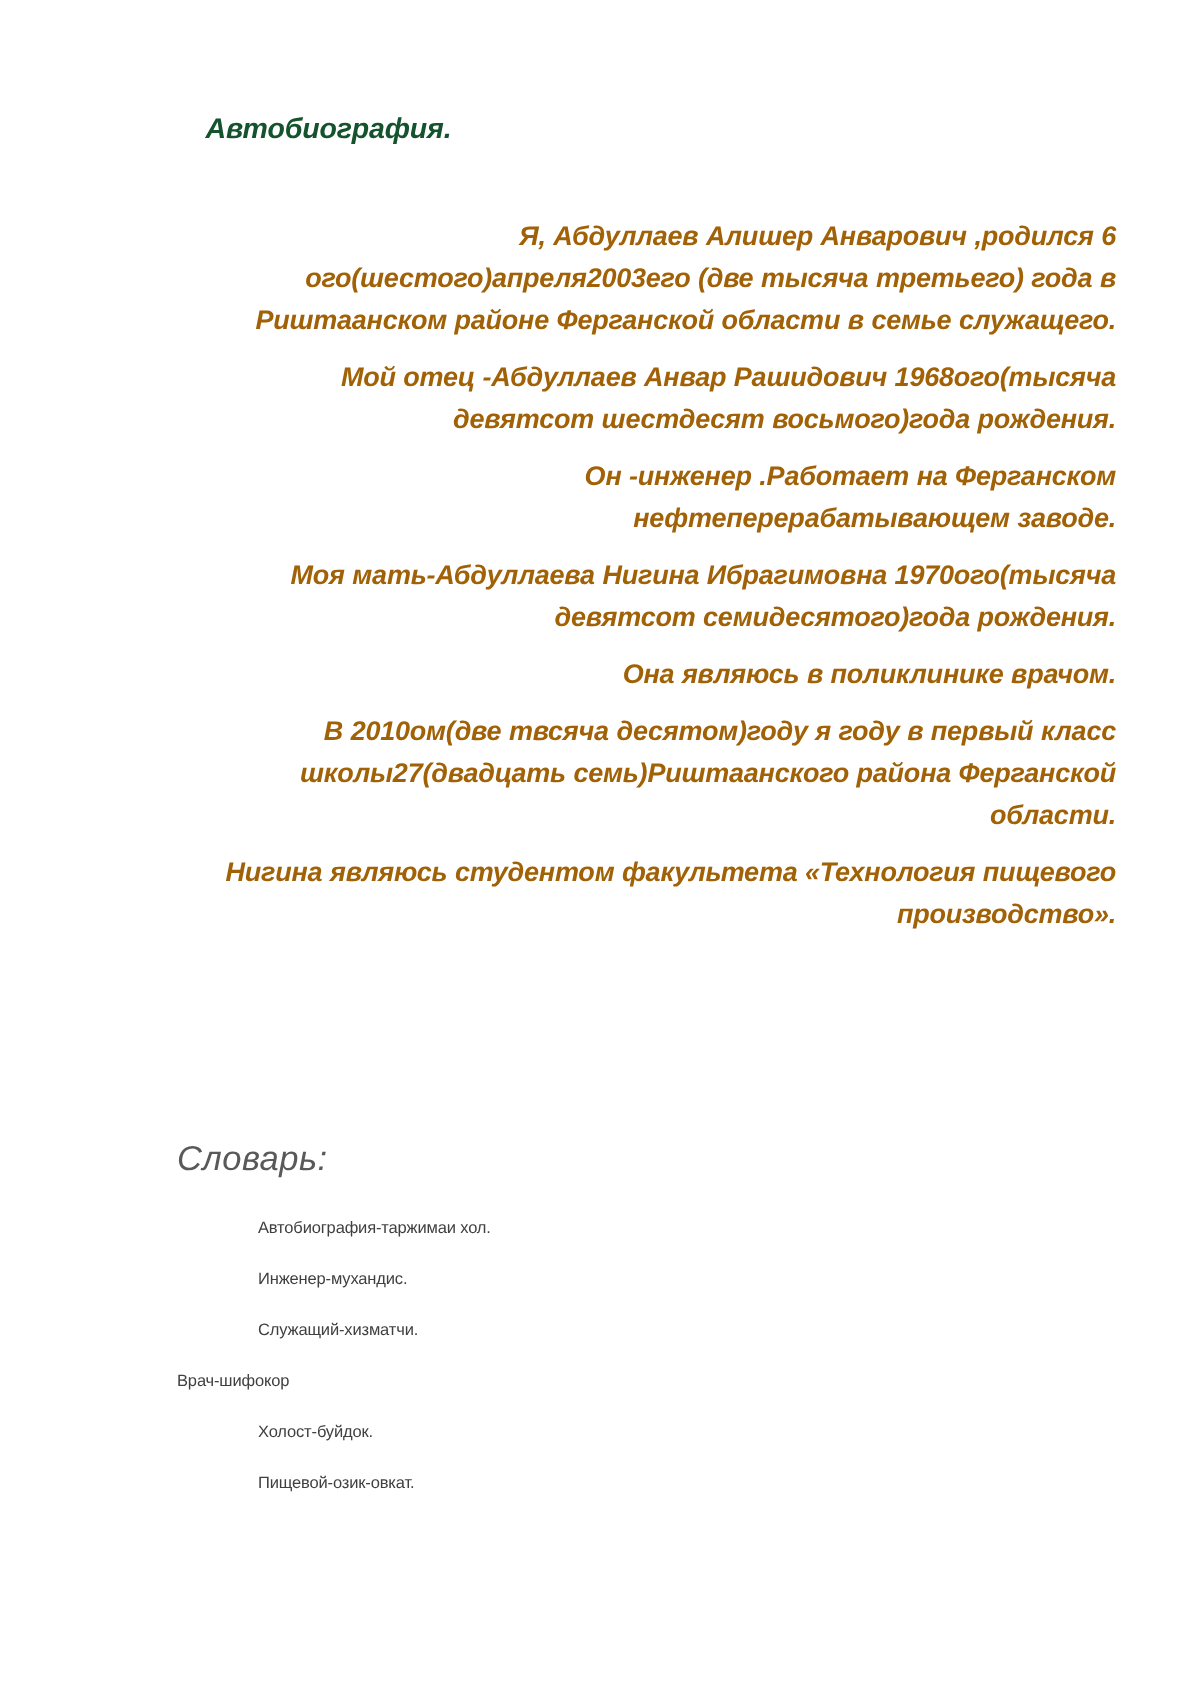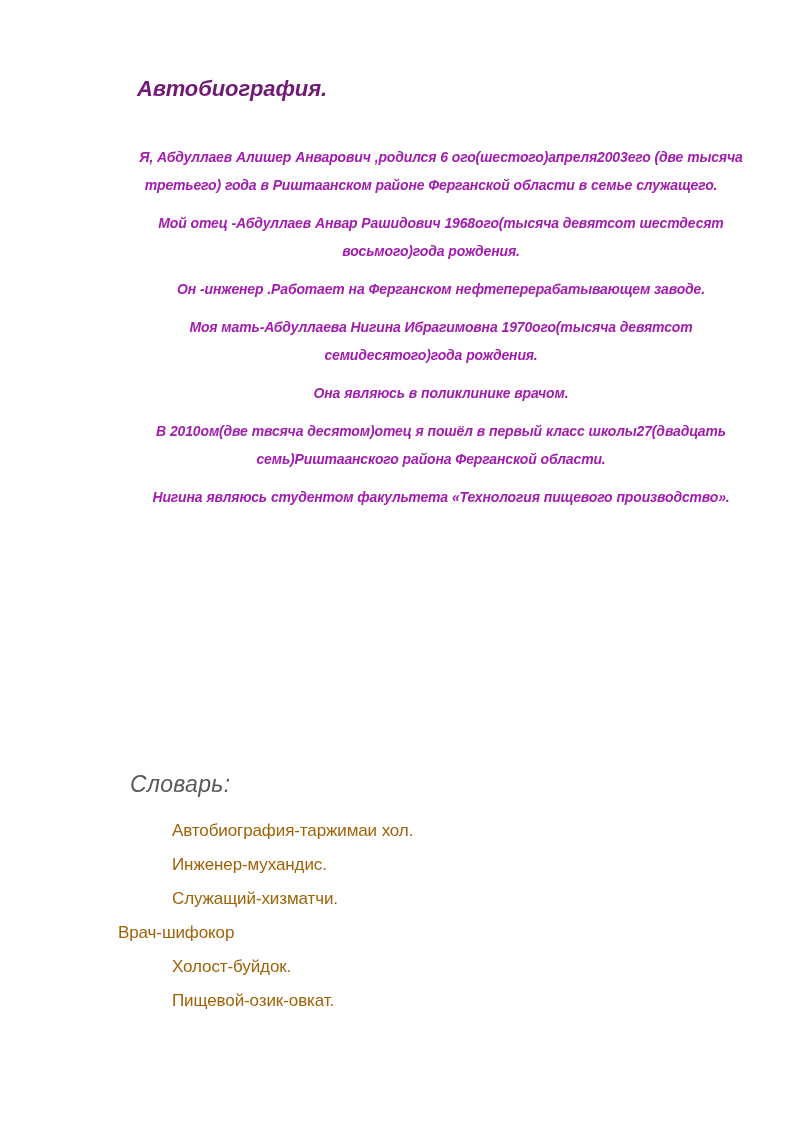--- a/index.html
+++ b/index.html
@@ -25,79 +25,79 @@
     position: absolute;
     left: 118px;
     top: 0;
     width: 626px;
   }
 
   
   .doc-title {
     margin: 0;
     padding: 0;
-    font-size: 22px;
+    font-size: 19px;
     font-weight: 700;
     font-style: italic;
-    color: #701a75;
+    color: #14532d;
     letter-spacing: -0.1px;
     position: absolute;
     left: 19px;
     top: 76px;
     white-space: nowrap;
   }
 
   
   .body-block {
     position: absolute;
     left: 0;
     top: 143px;
     width: 626px;
   }
   .para {
     margin: 0 0 10px 0;
-    font-size: 14px;
+    font-size: 18px;
     font-weight: 700;
     font-style: italic;
-    color: #a21caf;
+    color: #a16207;
     line-height: 28px;
-    text-align: center;
+    text-align: right;
     text-indent: 20px;
     letter-spacing: -0.15px;
     word-spacing: 0.2px;
   }
 
   
   .glossary {
     position: absolute;
     left: 0;
     top: 758px;
     width: 626px;
   }
   .glossary-title {
-    margin: 12px;
+    margin: 0;
     padding: 0;
     font-size: 23px;
     font-weight: 400;
     font-style: italic;
     color: #595959;
     line-height: 28px;
     letter-spacing: 0.3px;
   }
   .glossary-list {
     list-style: none;
     margin: 0;
     padding: 0;
     margin-top: 16px;
   }
   .glossary-item {
-    font-size: 17px;
+    font-size: 11px;
     font-weight: 400;
     font-style: normal;
-    color: #a16207;
+    color: #404040;
     line-height: 34px;
     padding-left: 54px;
     letter-spacing: -0.1px;
     white-space: nowrap;
   }
   .glossary-item.no-indent {
     padding-left: 0;
   }
 </style>
 </head>
@@ -107,21 +107,21 @@
   <div class="content">
 
     <h1 class="doc-title">Автобиография.</h1>
 
     <div class="body-block">
       <p class="para">Я, Абдуллаев Алишер Анварович ,родился 6 ого(шестого)апреля2003его (две тысяча третьего) года в Риштаанском районе Ферганской области в семье служащего.</p>
       <p class="para"> Мой отец -Абдуллаев Анвар Рашидович 1968ого(тысяча девятсот шестдесят восьмого)года рождения.</p>
       <p class="para">Он -инженер .Работает на Ферганском нефтеперерабатывающем заводе.</p>
       <p class="para">Моя мать-Абдуллаева Нигина Ибрагимовна 1970ого(тысяча девятсот семидесятого)года рождения.</p>
       <p class="para">Она являюсь в поликлинике врачом.</p>
-      <p class="para">В 2010ом(две твсяча десятом)отец я пошёл в первый класс школы27(двадцать семь)Риштаанского района Ферганской области.</p>
+      <p class="para">В 2010ом(две твсяча десятом)году я году в первый класс школы27(двадцать семь)Риштаанского района Ферганской области.</p>
       <p class="para">Нигина являюсь студентом факультета «Технология пищевого производство».</p>
     </div>
 
     <div class="glossary">
       <h2 class="glossary-title">Словарь:</h2>
       <ul class="glossary-list">
         <li class="glossary-item">Автобиография-таржимаи хол.</li>
         <li class="glossary-item">Инженер-мухандис.</li>
         <li class="glossary-item">Служащий-хизматчи.</li>
         <li class="glossary-item no-indent">Врач-шифокор</li>

